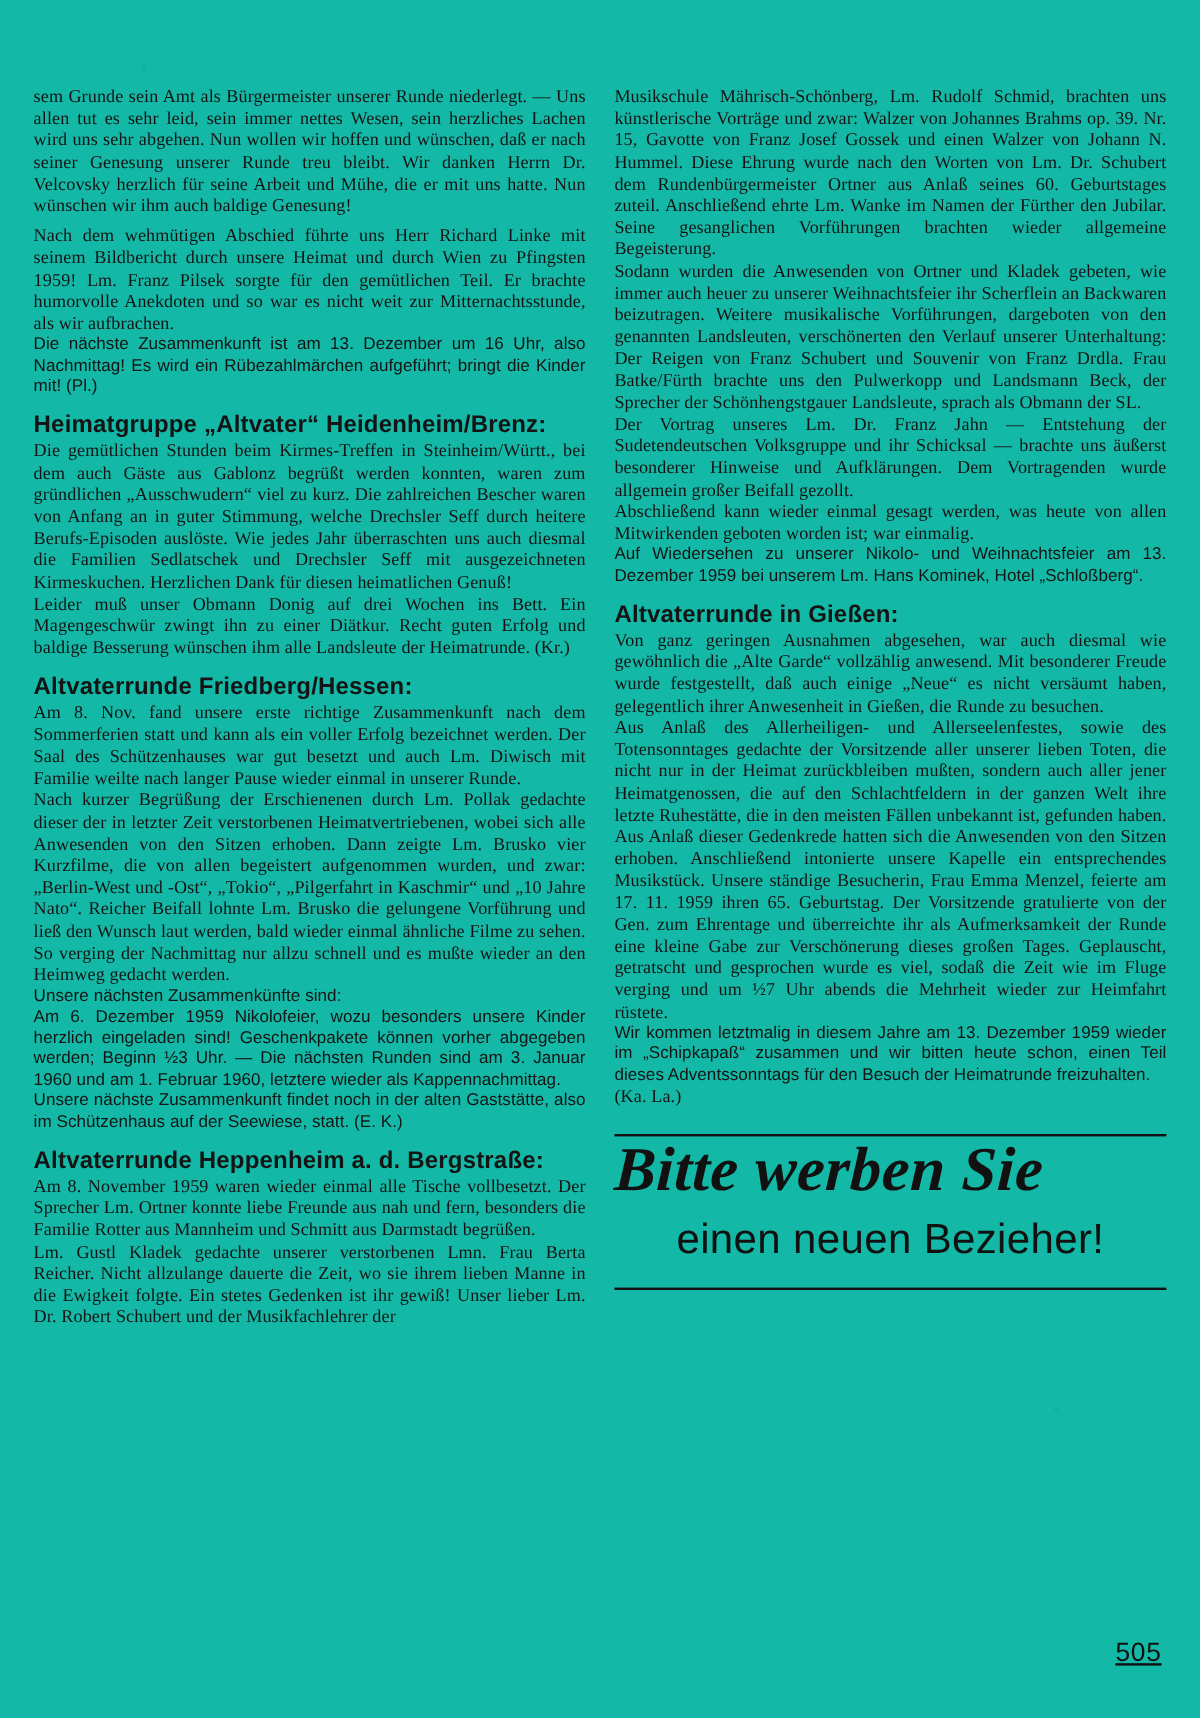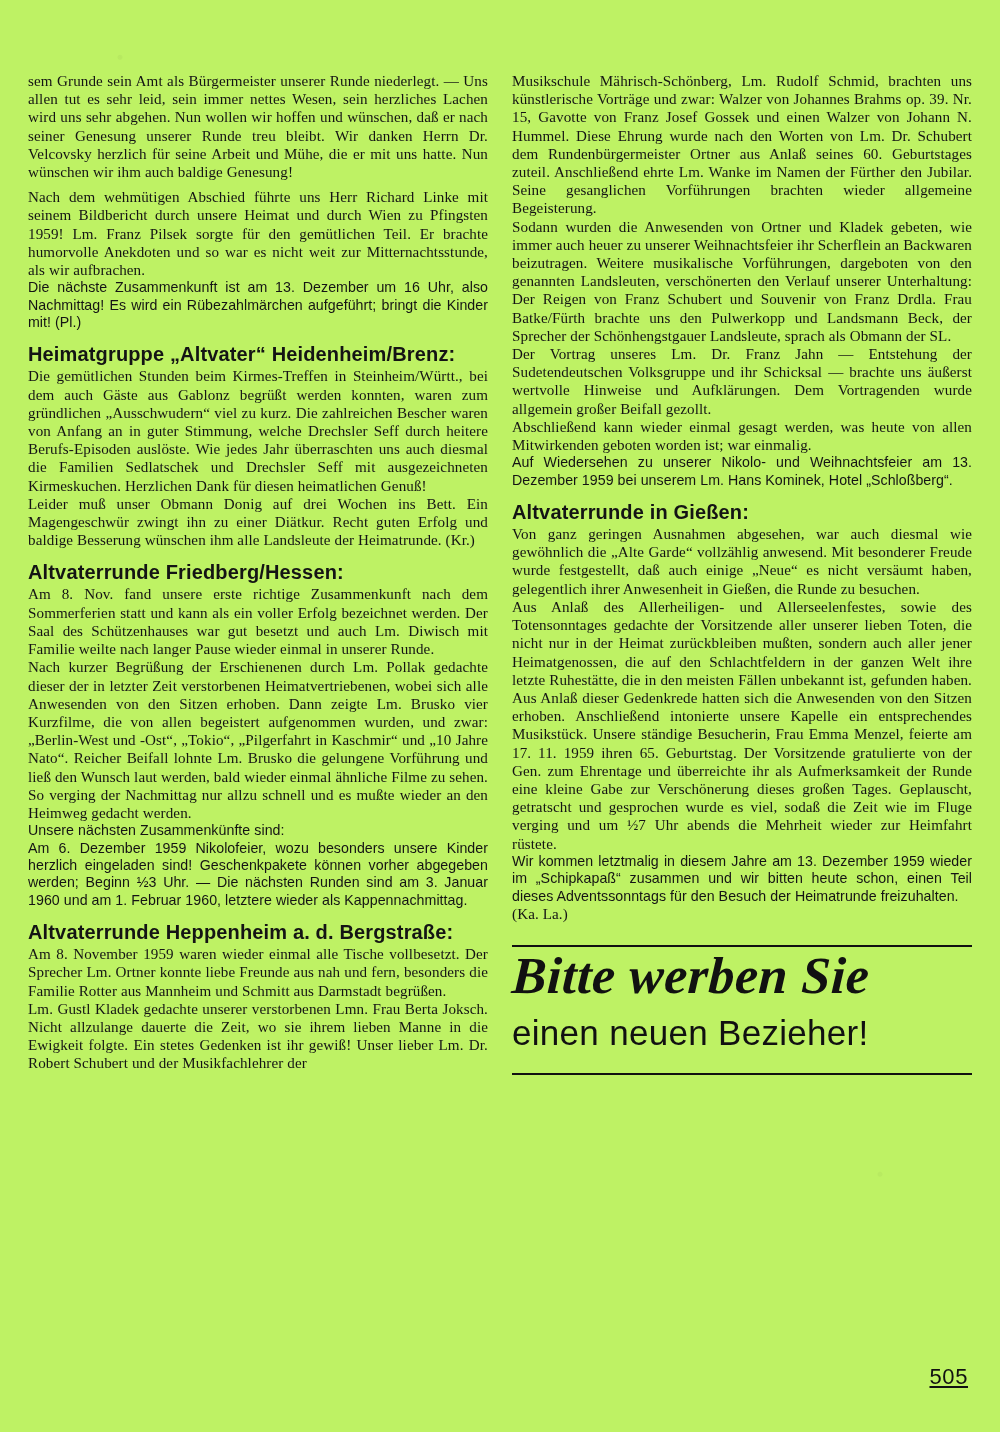--- a/index.html
+++ b/index.html
@@ -13,21 +13,21 @@
     position: relative;
     font-family: "Liberation Serif", serif;
     color: #141414;
     overflow: hidden;
   }
   .page {
     position: absolute;
     left: 0; top: 0;
     width: 1000px;
     height: 1432px;
-    background: #bef264;
+    background: #14b8a6;
   }
   .scan-noise {
     position: absolute;
     inset: 0;
     background:
       radial-gradient(circle at 12% 4%, rgba(0,0,0,0.035) 0 2px, transparent 3px),
       radial-gradient(circle at 74% 11%, rgba(0,0,0,0.03) 0 2px, transparent 3px),
       radial-gradient(circle at 35% 63%, rgba(0,0,0,0.025) 0 2px, transparent 3px),
       radial-gradient(circle at 88% 82%, rgba(0,0,0,0.03) 0 2px, transparent 3px);
     pointer-events: none;
@@ -91,21 +91,21 @@
     letter-spacing: 0.5px;
     color: #111;
     transform: skewX(-3deg);
   }
   .promo-line2 {
     font-family: "Liberation Sans", sans-serif;
     font-size: 35px;
     line-height: 44px;
     letter-spacing: 0.3px;
     color: #111;
-    text-align: left;
+    text-align: center;
     margin-top: 6px;
   }
   .page-number {
     position: absolute;
     right: 32px;
     bottom: 42px;
     font-family: "Liberation Sans", sans-serif;
     font-size: 22px;
     font-weight: normal;
     letter-spacing: 0.6px;
@@ -131,30 +131,31 @@
 
       <p class="heading">Heimatgruppe „Altvater“ Heidenheim/Brenz:</p>
       <p class="body">Die gemütlichen Stunden beim Kirmes-Treffen in Steinheim/Württ., bei dem auch Gäste aus Gablonz begrüßt werden konnten, waren zum gründlichen „Ausschwudern“ viel zu kurz. Die zahlreichen Bescher waren von Anfang an in guter Stimmung, welche Drechsler Seff durch heitere Berufs-Episoden auslöste. Wie jedes Jahr überraschten uns auch diesmal die Familien Sedlatschek und Drechsler Seff mit ausgezeichneten Kirmeskuchen. Herzlichen Dank für diesen heimatlichen Genuß!</p>
       <p class="body">Leider muß unser Obmann Donig auf drei Wochen ins Bett. Ein Magengeschwür zwingt ihn zu einer Diätkur. Recht guten Erfolg und baldige Besserung wünschen ihm alle Landsleute der Heimatrunde. (Kr.)</p>
 
       <p class="heading">Altvaterrunde Friedberg/Hessen:</p>
       <p class="body">Am 8. Nov. fand unsere erste richtige Zusammenkunft nach dem Sommerferien statt und kann als ein voller Erfolg bezeichnet werden. Der Saal des Schützenhauses war gut besetzt und auch Lm. Diwisch mit Familie weilte nach langer Pause wieder einmal in unserer Runde.</p>
       <p class="body">Nach kurzer Begrüßung der Erschienenen durch Lm. Pollak gedachte dieser der in letzter Zeit verstorbenen Heimatvertriebenen, wobei sich alle Anwesenden von den Sitzen erhoben. Dann zeigte Lm. Brusko vier Kurzfilme, die von allen begeistert aufgenommen wurden, und zwar: „Berlin-West und -Ost“, „Tokio“, „Pilgerfahrt in Kaschmir“ und „10 Jahre Nato“. Reicher Beifall lohnte Lm. Brusko die gelungene Vorführung und ließ den Wunsch laut werden, bald wieder einmal ähnliche Filme zu sehen. So verging der Nachmittag nur allzu schnell und es mußte wieder an den Heimweg gedacht werden.</p>
       <p class="bold-note">Unsere nächsten Zusammenkünfte sind:</p>
       <p class="bold-note">Am 6. Dezember 1959 Nikolofeier, wozu besonders unsere Kinder herzlich eingeladen sind! Geschenkpakete können vorher abgegeben werden; Beginn ½3 Uhr. — Die nächsten Runden sind am 3. Januar 1960 und am 1. Februar 1960, letztere wieder als Kappennachmittag.</p>
+      <p class="bold-note">Unsere nächste Zusammenkunft findet noch in der alten Gaststätte, also im Schützenhaus auf der Seewiese, statt. (E. K.)</p>
 
       <p class="heading">Altvaterrunde Heppenheim a. d. Bergstraße:</p>
       <p class="body">Am 8. November 1959 waren wieder einmal alle Tische vollbesetzt. Der Sprecher Lm. Ortner konnte liebe Freunde aus nah und fern, besonders die Familie Rotter aus Mannheim und Schmitt aus Darmstadt begrüßen.</p>
-      <p class="body">Lm. Gustl Kladek gedachte unserer verstorbenen Lmn. Frau Berta Joksch. Nicht allzulange dauerte die Zeit, wo sie ihrem lieben Manne in die Ewigkeit folgte. Ein stetes Gedenken ist ihr gewiß! Unser lieber Lm. Dr. Robert Schubert und der Musikfachlehrer der</p>
+      <p class="body">Lm. Gustl Kladek gedachte unserer verstorbenen Lmn. Frau Berta Reicher. Nicht allzulange dauerte die Zeit, wo sie ihrem lieben Manne in die Ewigkeit folgte. Ein stetes Gedenken ist ihr gewiß! Unser lieber Lm. Dr. Robert Schubert und der Musikfachlehrer der</p>
     </div>
 
     <div class="col">
       <p class="body">Musikschule Mährisch-Schönberg, Lm. Rudolf Schmid, brachten uns künstlerische Vorträge und zwar: Walzer von Johannes Brahms op. 39. Nr. 15, Gavotte von Franz Josef Gossek und einen Walzer von Johann N. Hummel. Diese Ehrung wurde nach den Worten von Lm. Dr. Schubert dem Rundenbürgermeister Ortner aus Anlaß seines 60. Geburtstages zuteil. Anschließend ehrte Lm. Wanke im Namen der Fürther den Jubilar. Seine gesanglichen Vorführungen brachten wieder allgemeine Begeisterung.</p>
       <p class="body">Sodann wurden die Anwesenden von Ortner und Kladek gebeten, wie immer auch heuer zu unserer Weihnachtsfeier ihr Scherflein an Backwaren beizutragen. Weitere musikalische Vorführungen, dargeboten von den genannten Landsleuten, verschönerten den Verlauf unserer Unterhaltung: Der Reigen von Franz Schubert und Souvenir von Franz Drdla. Frau Batke/Fürth brachte uns den Pulwerkopp und Landsmann Beck, der Sprecher der Schönhengstgauer Landsleute, sprach als Obmann der SL.</p>
-      <p class="body">Der Vortrag unseres Lm. Dr. Franz Jahn — Entstehung der Sudetendeutschen Volksgruppe und ihr Schicksal — brachte uns äußerst wertvolle Hinweise und Aufklärungen. Dem Vortragenden wurde allgemein großer Beifall gezollt.</p>
+      <p class="body">Der Vortrag unseres Lm. Dr. Franz Jahn — Entstehung der Sudetendeutschen Volksgruppe und ihr Schicksal — brachte uns äußerst besonderer Hinweise und Aufklärungen. Dem Vortragenden wurde allgemein großer Beifall gezollt.</p>
       <p class="body">Abschließend kann wieder einmal gesagt werden, was heute von allen Mitwirkenden geboten worden ist; war einmalig.</p>
       <p class="bold-note">Auf Wiedersehen zu unserer Nikolo- und Weihnachtsfeier am 13. Dezember 1959 bei unserem Lm. Hans Kominek, Hotel „Schloßberg“.</p>
 
       <p class="heading">Altvaterrunde in Gießen:</p>
       <p class="body">Von ganz geringen Ausnahmen abgesehen, war auch diesmal wie gewöhnlich die „Alte Garde“ vollzählig anwesend. Mit besonderer Freude wurde festgestellt, daß auch einige „Neue“ es nicht versäumt haben, gelegentlich ihrer Anwesenheit in Gießen, die Runde zu besuchen.</p>
       <p class="body">Aus Anlaß des Allerheiligen- und Allerseelenfestes, sowie des Totensonntages gedachte der Vorsitzende aller unserer lieben Toten, die nicht nur in der Heimat zurückbleiben mußten, sondern auch aller jener Heimatgenossen, die auf den Schlachtfeldern in der ganzen Welt ihre letzte Ruhestätte, die in den meisten Fällen unbekannt ist, gefunden haben. Aus Anlaß dieser Gedenkrede hatten sich die Anwesenden von den Sitzen erhoben. Anschließend intonierte unsere Kapelle ein entsprechendes Musikstück. Unsere ständige Besucherin, Frau Emma Menzel, feierte am 17. 11. 1959 ihren 65. Geburtstag. Der Vorsitzende gratulierte von der Gen. zum Ehrentage und überreichte ihr als Aufmerksamkeit der Runde eine kleine Gabe zur Verschönerung dieses großen Tages. Geplauscht, getratscht und gesprochen wurde es viel, sodaß die Zeit wie im Fluge verging und um ½7 Uhr abends die Mehrheit wieder zur Heimfahrt rüstete.</p>
       <p class="bold-note">Wir kommen letztmalig in diesem Jahre am 13. Dezember 1959 wieder im „Schipkapaß“ zusammen und wir bitten heute schon, einen Teil dieses Adventssonntags für den Besuch der Heimatrunde freizuhalten.</p>
       <p class="body">(Ka. La.)</p>
 
       <div class="promo">

